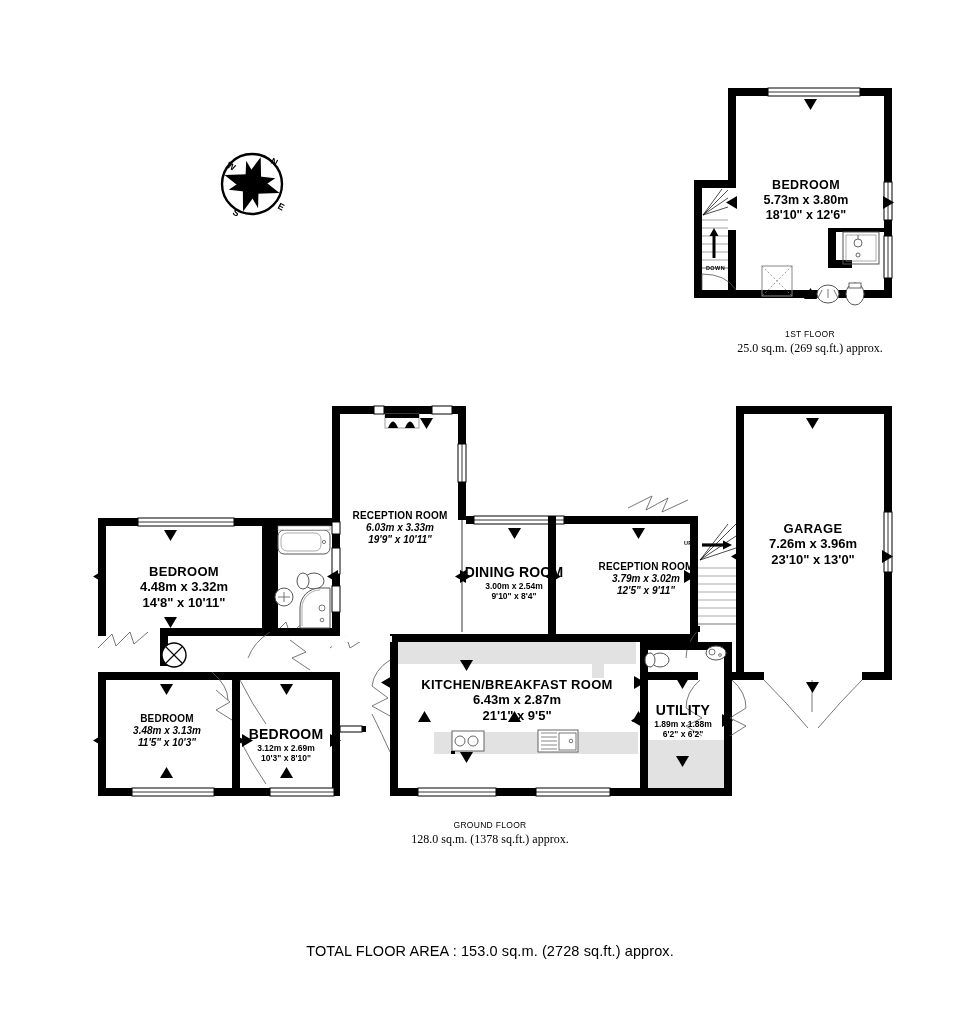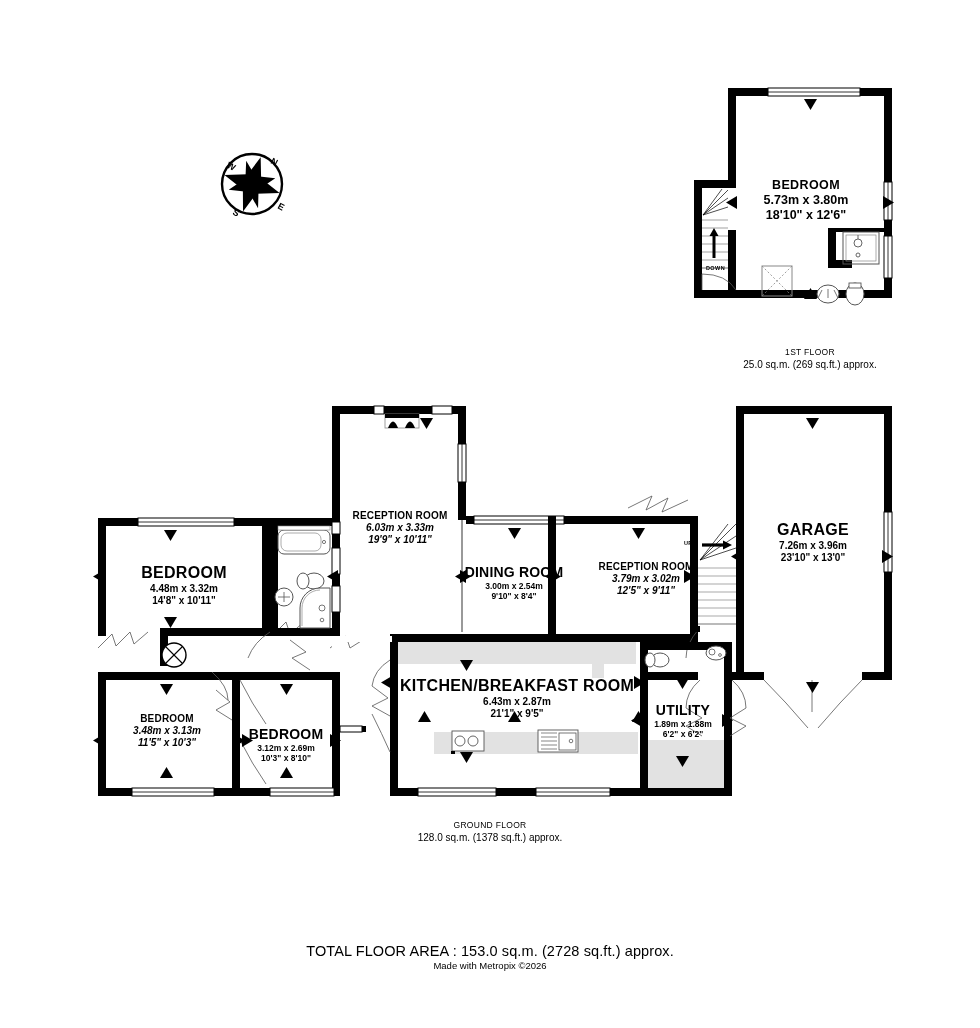--- a/index.html
+++ b/index.html
@@ -11,32 +11,32 @@
   .plan{position:absolute;left:0;top:0;width:980px;height:1028px;}
   svg{display:block;}
 
   
   .lbl{position:absolute;text-align:center;line-height:1.18;white-space:nowrap;}
   .rname{font-weight:bold;}
 
   .t-room-big .rname{font-size:12.5px;letter-spacing:.4px;}
   .t-room-big .rdim{font-size:12.5px;font-weight:bold;}
 
-  .t-room-mid .rname{font-size:16px;letter-spacing:.3px;}
-  .t-room-mid .rdim{font-size:10px;font-weight:bold;text-align:center;}
+  .t-room-mid .rname{font-size:13px;letter-spacing:.3px;}
+  .t-room-mid .rdim{font-size:13px;font-weight:bold;text-align:center;}
 
   .t-room-sm .rname{font-size:10px;letter-spacing:.2px;}
   .t-room-sm .rdim{font-size:10px;font-weight:bold;font-style:italic;}
 
   .t-room-xs .rname{font-size:14px;letter-spacing:.2px;}
   .t-room-xs .rdim{font-size:8.5px;font-weight:bold;}
 
   .floorcap{position:absolute;text-align:center;line-height:1.35;white-space:nowrap;}
   .floorcap .f1{font-size:8.5px;letter-spacing:.3px;}
-  .floorcap .f2{font-size:10px;}
+  .floorcap .f2{font-size:12px;font-family:Liberation Serif, serif;}
 
   .footer{position:absolute;left:0;width:980px;text-align:center;}
   .footer .total{font-size:14.5px;letter-spacing:.1px;}
   .footer .sub{font-size:9.5px;line-height:1.45;margin-top:4px;}
 
   .stair-word{position:absolute;font-size:5.5px;letter-spacing:.4px;font-weight:bold;}
 </style>
 </head>
 <body>
 
@@ -416,21 +416,21 @@
 </div>
 
 <div class="lbl t-room-big" style="left:706px;top:178px;width:200px;">
   <div class="rname">BEDROOM</div>
   <div class="rdim">5.73m  x 3.80m</div>
   <div class="rdim">18'10"  x 12'6"</div>
 </div>
 
 <div class="stair-word" style="left:706px;top:265px;">DOWN</div>
 
-<div class="floorcap" style="left:665px;top:329px;width:290px;margin-top:18px;">
+<div class="floorcap" style="left:665px;top:329px;width:290px;">
   <div class="f1">1ST FLOOR</div>
   <div class="f2">25.0 sq.m. (269 sq.ft.) approx.</div>
 </div>
 
 <div class="lbl t-room-mid" style="left:84px;top:564px;width:200px;">
   <div class="rname">BEDROOM</div>
   <div class="rdim">4.48m  x 3.32m</div>
   <div class="rdim">14'8"  x 10'11"</div>
 </div>
 
@@ -484,14 +484,13 @@
 
 <div class="stair-word" style="left:684px;top:540px;">UP</div>
 
 <div class="floorcap" style="left:345px;top:820px;width:290px;">
   <div class="f1">GROUND FLOOR</div>
   <div class="f2">128.0 sq.m. (1378 sq.ft.) approx.</div>
 </div>
 
 <div class="footer" style="top:943px;">
   <div class="total">TOTAL FLOOR AREA : 153.0 sq.m. (2728 sq.ft.) approx.</div>
-  <div class="sub" style="margin-top:0;">Made with Metropix ©2026</div>
 </div>
 
 </body></html>

